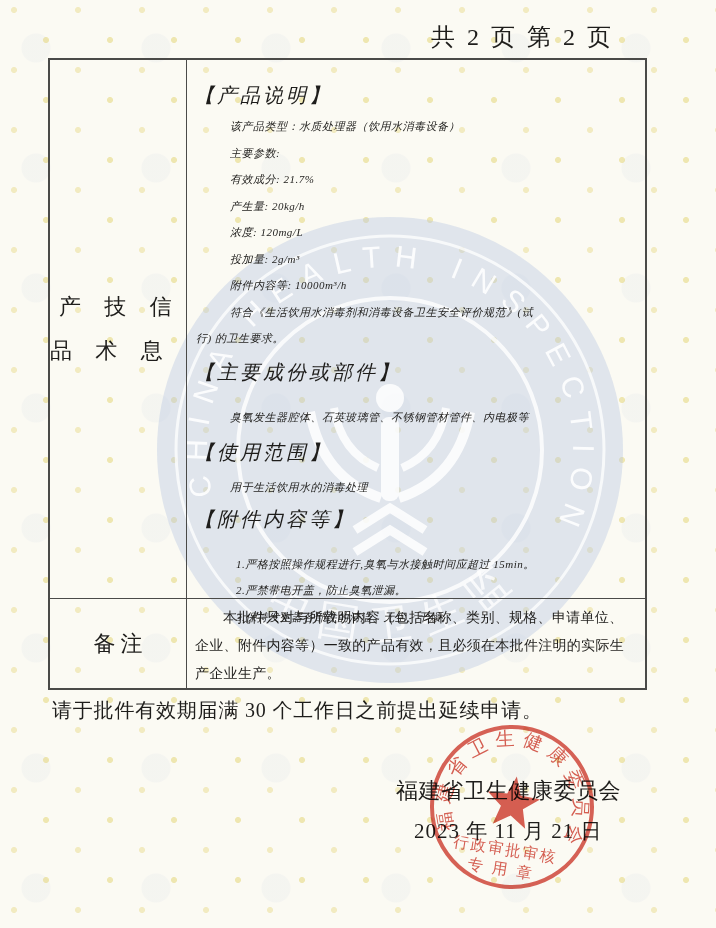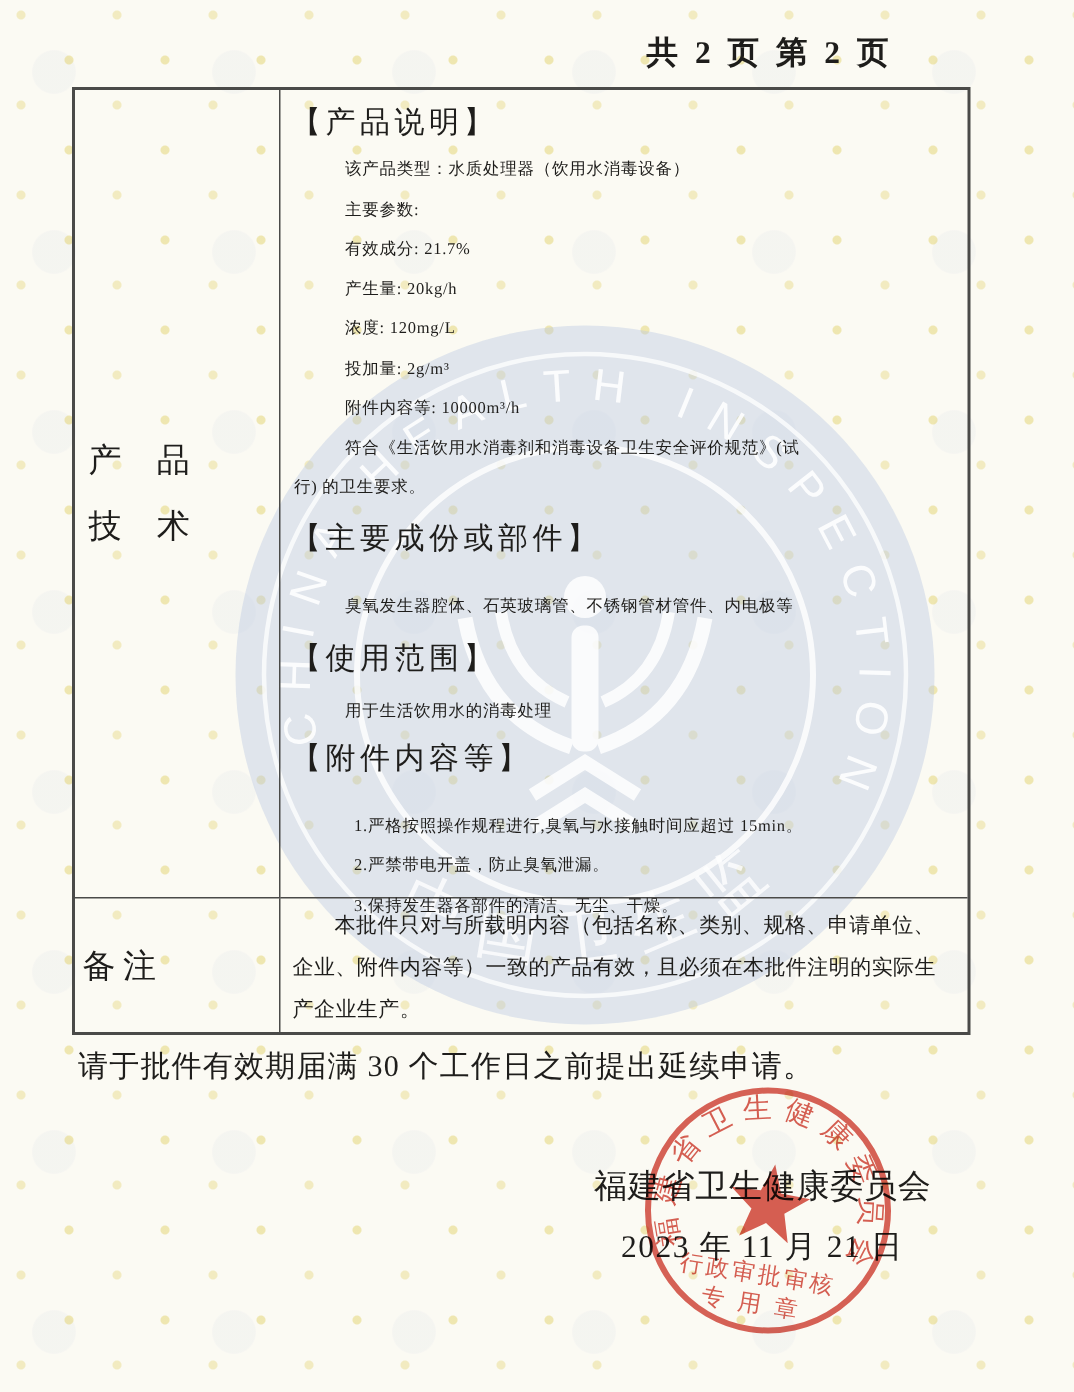--- a/index.html
+++ b/index.html
@@ -10,37 +10,37 @@
       radial-gradient(circle, rgba(226,210,110,0.50) 2.6px, rgba(226,210,110,0) 3.4px),
       radial-gradient(circle, rgba(226,210,110,0.38) 2.6px, rgba(226,210,110,0) 3.4px),
       radial-gradient(circle at 30% 40%, rgba(200,205,225,0.12) 0 14px, rgba(200,205,225,0) 15px);
     background-size:64px 60px,64px 60px,120px 120px;
     background-position:14px 10px,46px 40px,0 0;
     font-family:"Liberation Serif","DejaVu Serif",serif;
     color:#1e1d1b;
   }
   .abs{position:absolute;}
   
-  .page-ind{left:431px;top:21px;font-size:21px;font-weight:bold;letter-spacing:3px;}
+  .page-ind{left:431px;top:21px;font-size:24px;font-weight:normal;letter-spacing:3px;}
   
   .wm{left:0;top:0;pointer-events:none;}
   
   .doc-table{
     left:48px;top:58px;width:599px;height:632px;
     border:2px solid #4a4a48;box-sizing:border-box;
     display:grid;grid-template-columns:137px 1fr;grid-template-rows:539px 1fr;
     background:transparent;position:absolute;
   }
   .cell{box-sizing:border-box;}
-  .lbl-cell{border-right:1.5px solid #4a4a48;display:flex;flex-direction:column;
-    align-items:flex-start;justify-content:center;}
+  .lbl-cell{border-right:1.5px solid #4a4a48;display:flex;flex-direction:row;
+    align-items:center;justify-content:center;}
   .row1{border-bottom:1.5px solid #4a4a48;}
   .lbl-line{font-size:22px;letter-spacing:9px;line-height:44px;text-indent:9px;}
   .remark-lbl{font-size:22px;letter-spacing:5px;text-indent:5px;}
-  .content-cell{padding:8px 6px 0 7px;}
+  .content-cell{padding:21px 6px 0 7px;font-style:italic;}
   .sec-title{font-size:20px;letter-spacing:3px;line-height:28px;font-weight:500;}
   .line{font-size:11px;line-height:26.5px;padding-left:36px;letter-spacing:0.5px;}
   .line.note{padding-left:42px;}
   .line.hang{padding-left:2px;}
   .mt2{margin-top:18px;} .mt4{margin-top:4px;} .mt6{margin-top:6px;} .mt8{margin-top:8px;}
   .remark-text{font-size:14px;line-height:28px;padding:5px 10px 0 8px;text-indent:2em;
     letter-spacing:0.3px;}
   
   .renewal{left:52px;top:697px;font-size:20px;letter-spacing:0.8px;}
   .authority{left:396px;top:776px;font-size:22px;letter-spacing:0.5px;}
@@ -81,20 +81,21 @@
   </g>
 </svg>
 
 <div class="abs page-ind">共 2 页 第 2 页</div>
 
 <div class="doc-table">
 
   <div class="cell lbl-cell row1">
     <div class="lbl-line">产 品</div>
     <div class="lbl-line">技 术</div>
+    <div class="lbl-line">信 息</div>
   </div>
 
   <div class="cell content-cell row1">
     <div class="sec-title">【产品说明】</div>
     <div class="line mt4">该产品类型：水质处理器（饮用水消毒设备）</div>
     <div class="line">主要参数:</div>
     <div class="line">有效成分: 21.7%</div>
     <div class="line">产生量: 20kg/h</div>
     <div class="line">浓度: 120mg/L</div>
     <div class="line">投加量: 2g/m³</div>

